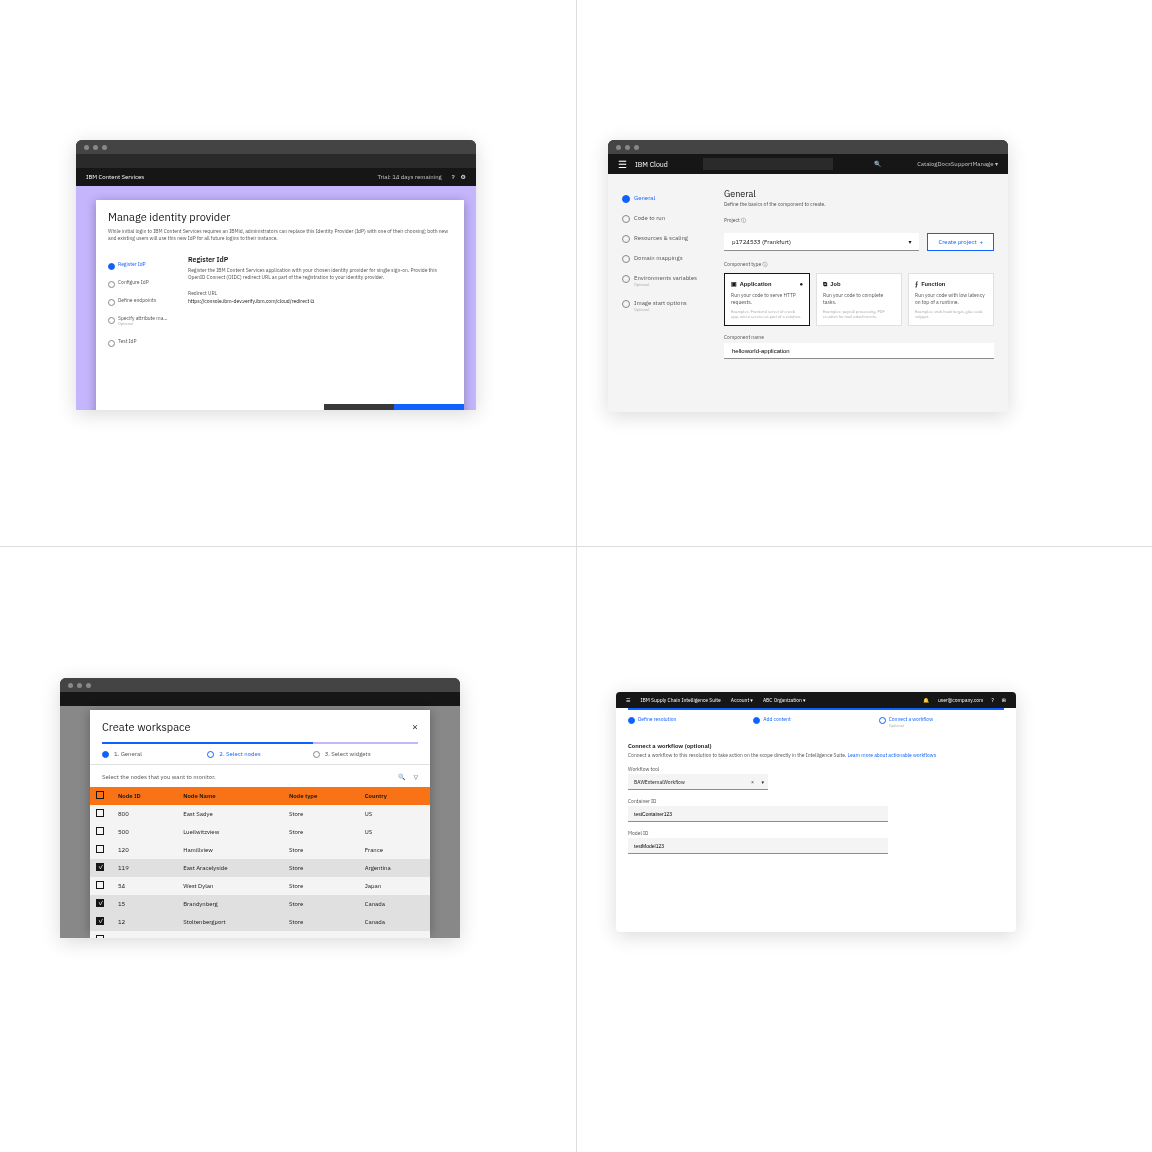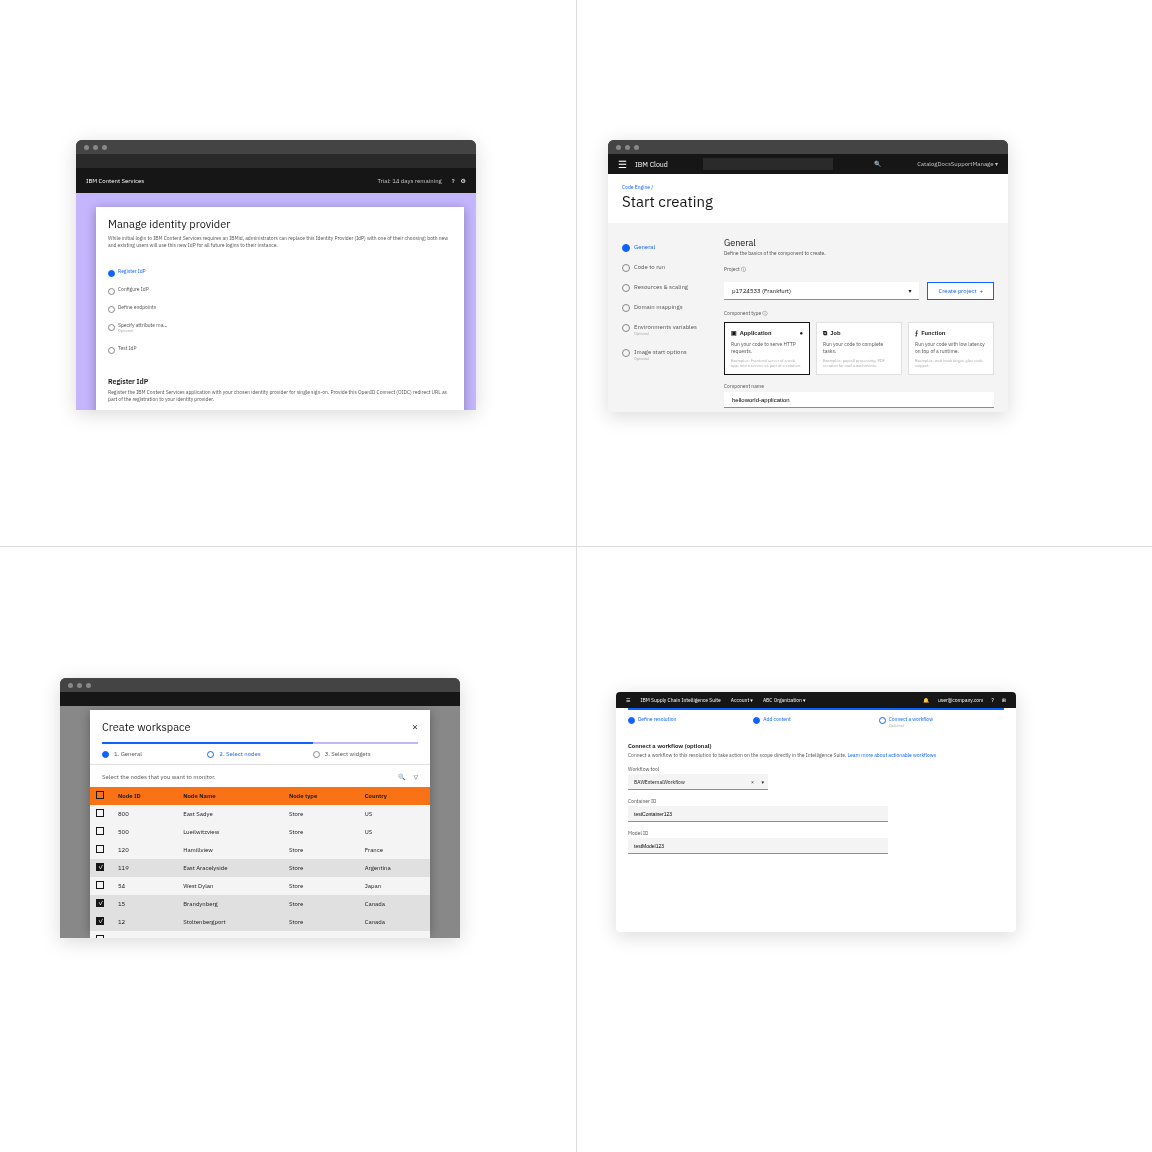--- a/index.html
+++ b/index.html
@@ -5,30 +5,30 @@
 * { margin:0; padding:0; box-sizing:border-box; }
 body { font-family:'IBM Plex Sans',-apple-system,sans-serif; background:#fff; width:1152px; height:1152px; position:relative; font-size:10px; color:#161616; }
 .grid-line-v { position:absolute; top:0; left:576px; width:1px; height:1152px; background:#ddd; }
 .grid-line-h { position:absolute; top:546px; left:0; width:1152px; height:1px; background:#ddd; }
 
 
 .br { position:absolute; background:#333; border-radius:6px 6px 0 0; overflow:hidden; box-shadow:0 4px 20px rgba(0,0,0,.15); }
 .chrome { height:14px; background:#444; display:flex; align-items:center; padding:0 8px; gap:4px; }
 .dot { width:5px; height:5px; border-radius:50%; background:#888; }
 .tabbar { height:14px; background:#2a2a2a; }
-.topbar { background:#161616; color:#fff; display:flex; align-items:center; padding:0 10px; font-size:6px; height:25px; }
+.topbar { background:#161616; color:#fff; display:flex; align-items:center; padding:0 10px; font-size:6px; height:18px; }
 
 
 .q1 { top:140px; left:76px; width:400px; height:270px; }
 .q1 .body { background:#c4b5fd; height:240px; position:relative;text-decoration:underline; }
 .q1 .modal { position:absolute; top:14px; left:20px; right:12px; bottom:4px; background:#fff; box-shadow:0 2px 10px rgba(0,0,0,.3); }
 .q1 .modal-h { padding:10px 12px 6px; }
 .q1 .modal-h h2 { font-size:11px; font-weight:400; }
 .q1 .modal-h p { font-size:5px; color:#525252; margin-top:4px; line-height:1.3; }
-.q1 .content { display:flex; padding:8px 12px 0; gap:20px;flex-direction:column; }
+.q1 .content { display:flex; padding:8px 12px 0; gap:20px; }
 .q1 .steps { width:60px; }
 .q1 .step { font-size:5px; color:#525252; padding:6px 0 6px 10px; position:relative; }
 .q1 .step::before { content:''; position:absolute; left:0; top:8px; width:5px; height:5px; border:1px solid #888; border-radius:50%; }
 .q1 .step.cur { color:#0f62fe; }
 .q1 .step.cur::before { background:#0f62fe; border-color:#0f62fe; }
 .q1 .step .opt { color:#aaa; font-size:4px; display:block; }
 .q1 .form { flex:1; }
 .q1 .form h3 { font-size:7px; font-weight:600; }
 .q1 .form p { font-size:5px; color:#525252; margin-top:3px; line-height:1.3; }
 .q1 .form .lbl { font-size:5px; color:#525252; margin-top:10px; }
@@ -192,24 +192,20 @@
     <div class="search" title="Search (⌘K) resources, offerings..."></div>
     <span style="margin-left:6px">🔍</span>
     <div class="tb-r">
       <span>Catalog</span>
       <span>Docs</span>
       <span>Support</span>
       <span><span>Manage</span> ▾</span>
     </div>
   </div>
   <div class="body">
-    <div class="hdr">
-      <div class="bc">Code Engine /</div>
-      <h1>Start creating</h1>
-    </div>
     <div class="main">
       <div class="side">
         <div class="sitem cur">General</div>
         <div class="sitem">Code to run</div>
         <div class="sitem">Resources &amp; scaling</div>
         <div class="sitem">Domain mappings</div>
         <div class="sitem"><span>Environments variables</span><span class="opt">Optional</span></div>
         <div class="sitem"><span>Image start options</span><span class="opt">Optional</span></div>
       </div>
       <div class="cont">

